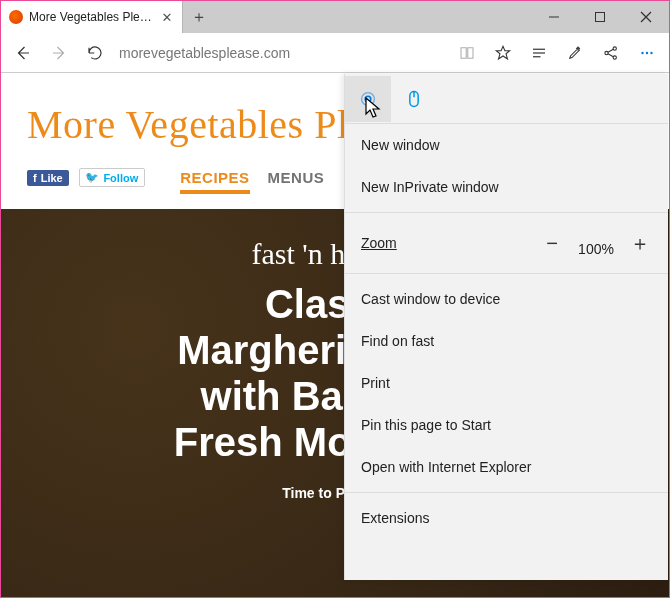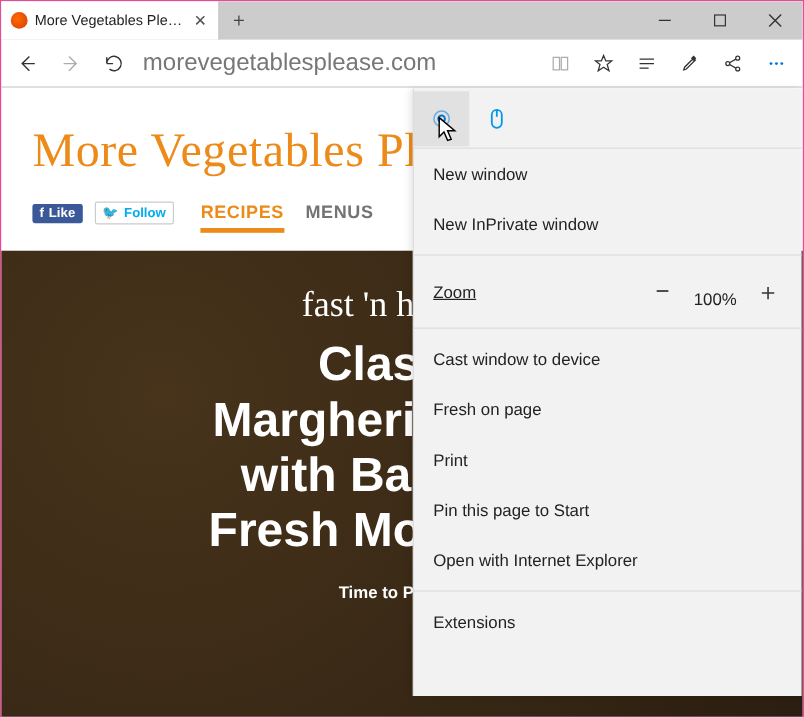--- a/index.html
+++ b/index.html
@@ -14,29 +14,29 @@
   .tab-close { width: 14px; height: 14px; display: flex; align-items: center; justify-content: center; font-size: 13px; color: #555; margin-left: 4px; }
   .newtab { width: 32px; display: flex; align-items: center; justify-content: center; color: #444; font-size: 16px; }
   .tabstrip-spacer { flex: 1; }
   .winctrl { width: 46px; display: flex; align-items: center; justify-content: center; color: #333; }
 
   
   .toolbar { height: 40px; display: flex; align-items: center; border-bottom: 1px solid #ccc; padding: 0 4px; }
   .tbtn { width: 36px; height: 36px; display: flex; align-items: center; justify-content: center; color: #333; }
   .tbtn svg { width: 18px; height: 18px; }
   .addr { flex: 1; display: flex; align-items: center; margin: 0 6px; }
-  .addr-text { font-size: 20px; color: #777; }
+  .addr-text { font-size: 14px; color: #777; }
 
   
   .page { position: relative; height: calc(598px - 32px - 41px); overflow: hidden; }
   .site-title { font-family: "Brush Script MT", cursive; color: #ed8b1a; font-size: 40px; padding: 28px 26px 10px; letter-spacing: 0.5px; }
   .social-row { display: flex; align-items: center; gap: 10px; padding: 10px 26px 0; }
   .fb-like { background: #3b5998; color: #fff; font-size: 11px; font-weight: bold; padding: 2px 6px; border-radius: 2px; display: flex; align-items: center; gap: 4px; }
   .tw-follow { background: #fff; border: 1px solid #ccc; color: #00acee; font-size: 11px; font-weight: bold; padding: 2px 6px; border-radius: 2px; display: flex; align-items: center; gap: 4px; }
-  .nav-links { display: flex; gap: 18px; margin-left: 12px; }
+  .nav-links { display: flex; gap: 18px; margin-left: 25px; }
   .nav-link { font-size: 15px; font-weight: 700; color: #737373; letter-spacing: 0.5px; }
   .nav-link.active { color: #ed8b1a; position: relative; }
   .nav-link.active::after { content: ""; position: absolute; left: 0; right: 0; bottom: -8px; height: 4px; background: #ed8b1a; }
 
   .hero { margin-top: 22px; height: 400px; background: linear-gradient(rgba(30,20,10,.55), rgba(30,20,10,.55)), radial-gradient(circle at 20% 30%, #7a5a30, #3a2a18); color: #fff; text-align: center; padding-top: 28px; }
   .hero-tag { font-family: "Brush Script MT", cursive; font-size: 30px; color: #fff; }
   .hero-title { font-size: 40px; font-weight: 800; line-height: 1.15; margin-top: 10px; }
   .hero-sub { font-size: 14px; font-weight: 700; margin-top: 20px; }
 
   
@@ -191,21 +191,21 @@
     <div class="menu-item">New InPrivate window</div>
     <div class="menu-sep"></div>
     <div class="zoom-row">
       <span class="zoom-label">Zoom</span>
       <span class="zoom-btn">−</span>
       <span class="zoom-val">100%</span>
       <span class="zoom-btn">＋</span>
     </div>
     <div class="menu-sep"></div>
     <div class="menu-item">Cast window to device</div>
-    <div class="menu-item">Fresh on page</div>
+    <div class="menu-item">Find on fast</div>
     <div class="menu-item">Print</div>
     <div class="menu-item">Pin this page to Start</div>
     <div class="menu-item">Open with Internet Explorer</div>
     <div class="menu-sep"></div>
     <div class="menu-item">Extensions</div>
   </div>
 
   <svg class="cursor" width="18" height="22" viewBox="0 0 18 22">
     <path d="M1 1 L1 17 L5 13 L8 20 L11 19 L8 12 L14 12 Z" fill="#fff" stroke="#000" stroke-width="1.2"></path>
   </svg>

